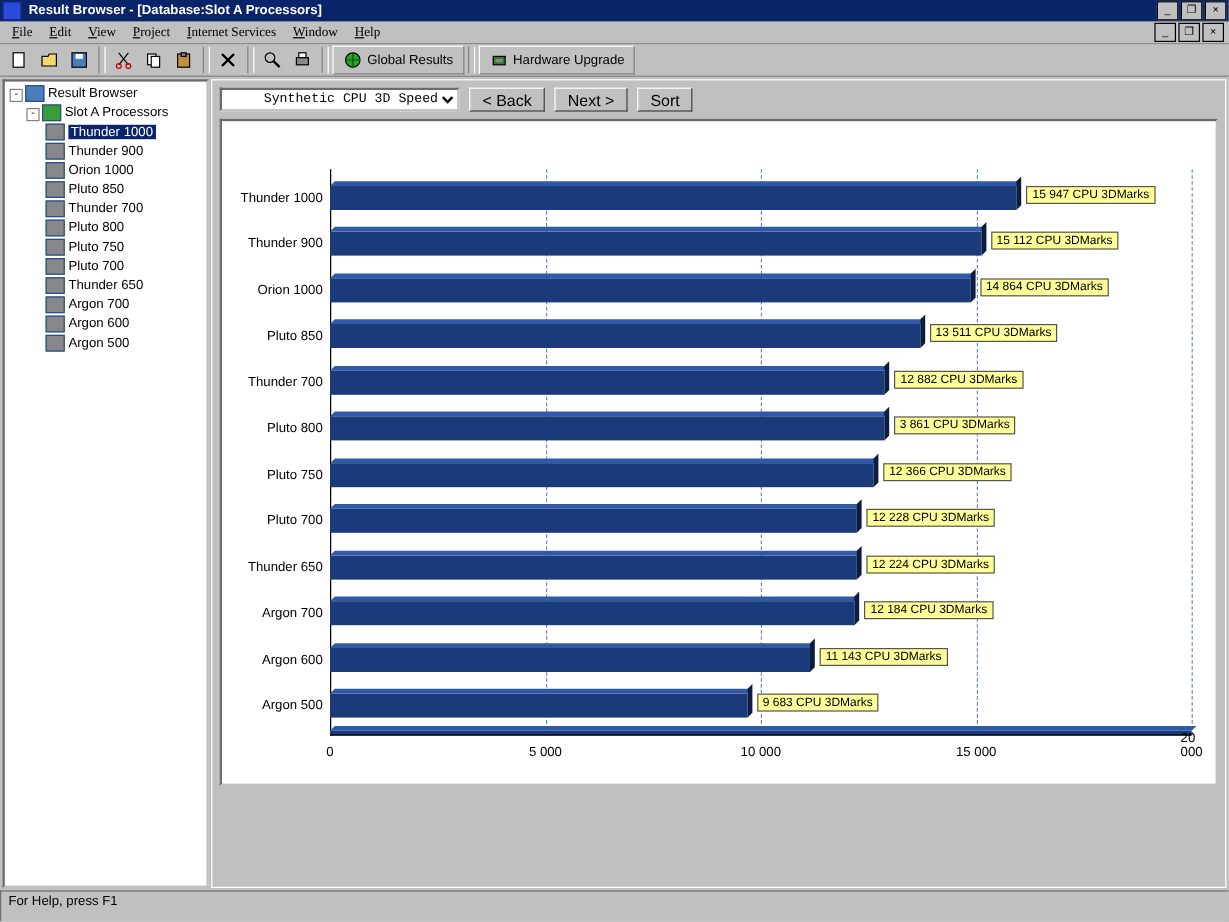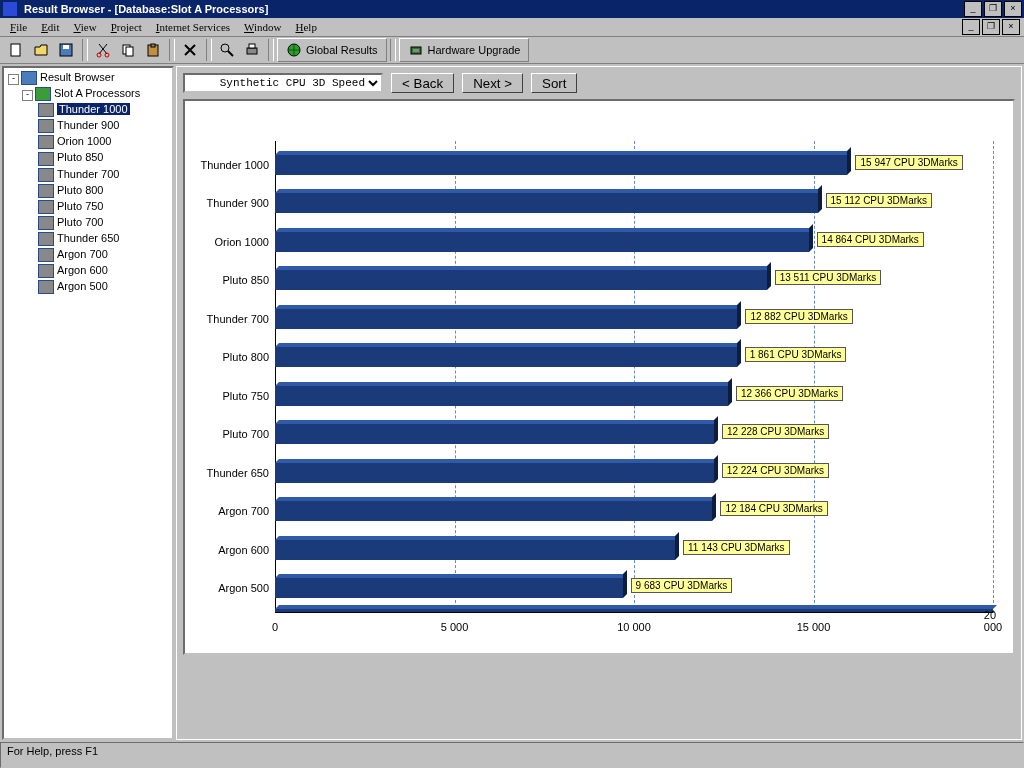--- a/index.html
+++ b/index.html
@@ -232,21 +232,21 @@
                 <div class="btop" style="width:64.41%"></div>
                 <div class="bface" style="width:64.41%"></div>
                 <div class="bside" style="left:64.41%;height:24px"></div>
                 <div class="dval" style="left:calc(64.41% + 8px)">12 882 CPU 3DMarks</div>
               </div>
               <div class="brow" style="height: 8.33333%;">
                 <div class="blabel">Pluto 800</div>
                 <div class="btop" style="width:64.305%"></div>
                 <div class="bface" style="width:64.305%"></div>
                 <div class="bside" style="left:64.305%;height:24px"></div>
-                <div class="dval" style="left:calc(64.305% + 8px)">1 861 CPU 3DMarks</div>
+                <div class="dval" style="left:calc(64.305% + 8px)">3 861 CPU 3DMarks</div>
               </div>
               <div class="brow" style="height: 8.33333%;">
                 <div class="blabel">Pluto 750</div>
                 <div class="btop" style="width:63.085%"></div>
                 <div class="bface" style="width:63.085%"></div>
                 <div class="bside" style="left:63.085%;height:24px"></div>
                 <div class="dval" style="left:calc(63.085% + 8px)">12 366 CPU 3DMarks</div>
               </div>
               <div class="brow" style="height: 8.33333%;">
                 <div class="blabel">Pluto 700</div>

